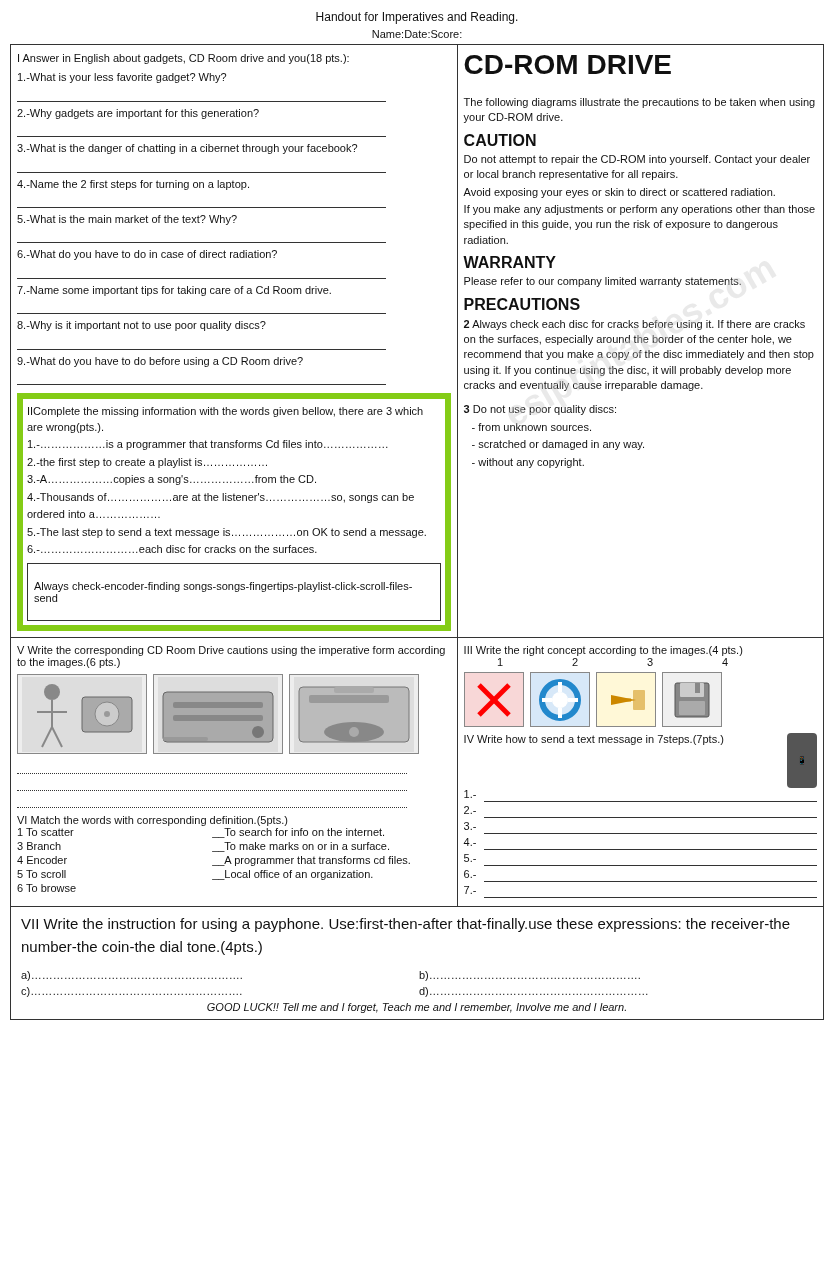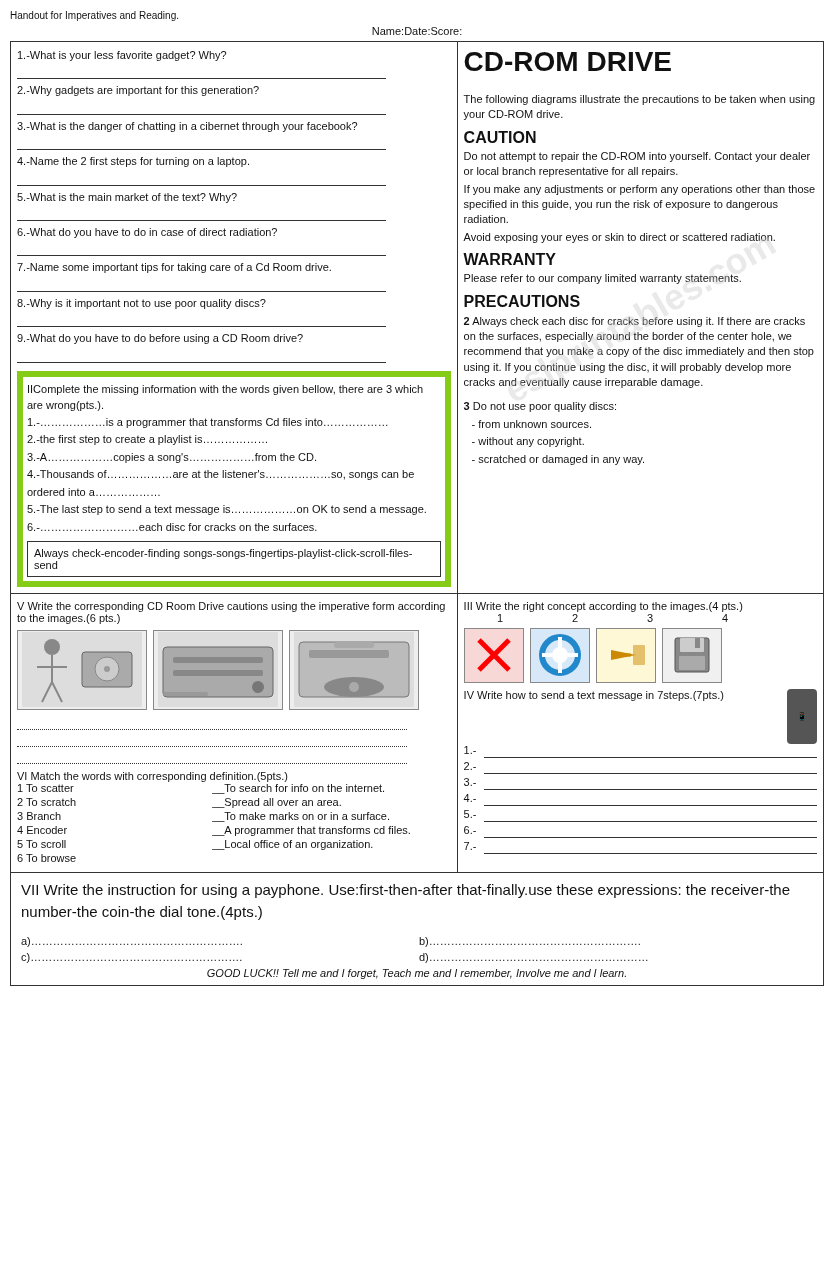--- a/index.html
+++ b/index.html
@@ -6,22 +6,22 @@
     body {
       font-family: Arial, sans-serif;
       font-size: 11px;
       background: #fff;
       width: 834px;
       min-height: 1287px;
       padding: 10px;
       color: #111;
     }
     .page-header {
-      text-align: left;
-      font-size: 10px;
+      text-align: center;
+      font-size: 12px;
       margin-bottom: 4px;
     }
     .name-date-score {
       display: flex;
       justify-content: center;
       font-size: 11px;
       margin-bottom: 4px;
       padding: 0 10px;
     }
     .main-layout {
@@ -73,21 +73,21 @@
       margin-top: 8px;
       border: 6px solid #84cc16;
       padding: 4px;
     }
     .section-ii p {
       font-size: 11px;
       line-height: 1.5;
     }
     .wordbox {
       border: 1px solid #333;
-      padding: 5px 6px;
+      padding: 16px 6px;
       font-size: 11px;
       margin-top: 4px;
       display: inline-block;
     }
     .bottom-layout {
       display: flex;
       width: 100%;
       border: 1px solid #333;
       border-top: none;
     }
@@ -238,20 +238,23 @@
 <div class="name-date-score">
   <span>Name:</span>
   <span>Date:</span>
   <span>Score:</span>
 </div>
 
 <div class="main-layout">
 
   <div class="left-col">
 
+    <div class="question-block">
+      <p>I Answer in English about  gadgets, CD Room drive  and you(18 pts.):</p>
+    </div>
 
     <div id="questions-container">
         <div class="question-block">
           <p>1.-What is your less favorite gadget? Why?</p>
           <div class="answer-line"></div>
         </div>
         <div class="question-block">
           <p>2.-Why gadgets are important for this generation?</p>
           <div class="answer-line"></div>
         </div>
@@ -303,40 +306,40 @@
   </div>
 
   <div class="right-col" style="position:relative;">
     <div class="watermark">eslprintables.com</div>
 
     <div class="section-title-big">CD-ROM DRIVE</div>
     <p>The following diagrams illustrate the precautions to be taken when using your CD-ROM drive.</p>
 
     <div class="section-heading">CAUTION</div>
     <p>Do not attempt to repair the CD-ROM into yourself. Contact your dealer or local branch representative for all repairs.</p>
+    <p>Avoid exposing your eyes or skin to direct or scattered radiation.</p>
     <p>If you make any adjustments or perform any operations other than those specified in this guide, you run the risk of exposure to dangerous radiation.</p>
-    <p>Avoid exposing your eyes or skin to direct or scattered radiation.</p>
 
     <div class="section-heading">WARRANTY</div>
     <p>Please refer to our company limited warranty statements.</p>
 
     <div class="section-heading">PRECAUTIONS</div>
 
     <p style="margin-top:3px;">
       <span class="precaution-num">2</span>
       <span>Always check each disc for cracks before using it. If there are cracks on the surfaces, especially around the border of the center hole, we recommend that you make a copy of the disc immediately and then stop using it. If you continue using the disc, it will probably develop more cracks and eventually cause irreparable damage.</span>
     </p>
     <p style="margin-top:9px;">
       <span class="precaution-num">3</span>
       <span>Do not use poor quality discs:</span>
     </p>
     <div id="precaution3-bullets">
         <p style="font-size: 11px; line-height: 1.4; padding-left: 8px;">- from unknown sources.</p>
+        <p style="font-size: 11px; line-height: 1.4; padding-left: 8px;">- scratched or damaged in any way.</p>
         <p style="font-size: 11px; line-height: 1.4; padding-left: 8px;">- without any copyright.</p>
-        <p style="font-size: 11px; line-height: 1.4; padding-left: 8px;">- scratched or damaged in any way.</p>
       </div>
 
   </div>
 </div>
 
 <div class="bottom-layout">
 
   <div class="bottom-left">
 
     <div>
@@ -386,24 +389,20 @@
         <div class="dots-line"></div>
       </div>
     </div>
 
     <div class="match-section">
       <p>VI Match the words with corresponding definition.(5pts.)</p>
       <div id="match-rows">
           <div class="match-row">
             <span class="match-left">1 To scatter</span>
             <span class="match-right">__To search for info on the internet.</span>
-          </div>
-          <div class="match-row">
-            <span class="match-left">2 To scratch</span>
-            <span class="match-right">__Spread all over an area.</span>
           </div>
           <div class="match-row">
             <span class="match-left">3 Branch</span>
             <span class="match-right">__To make marks on or in a surface.</span>
           </div>
           <div class="match-row">
             <span class="match-left">4 Encoder</span>
             <span class="match-right">__A programmer that transforms cd files.</span>
           </div>
           <div class="match-row">

